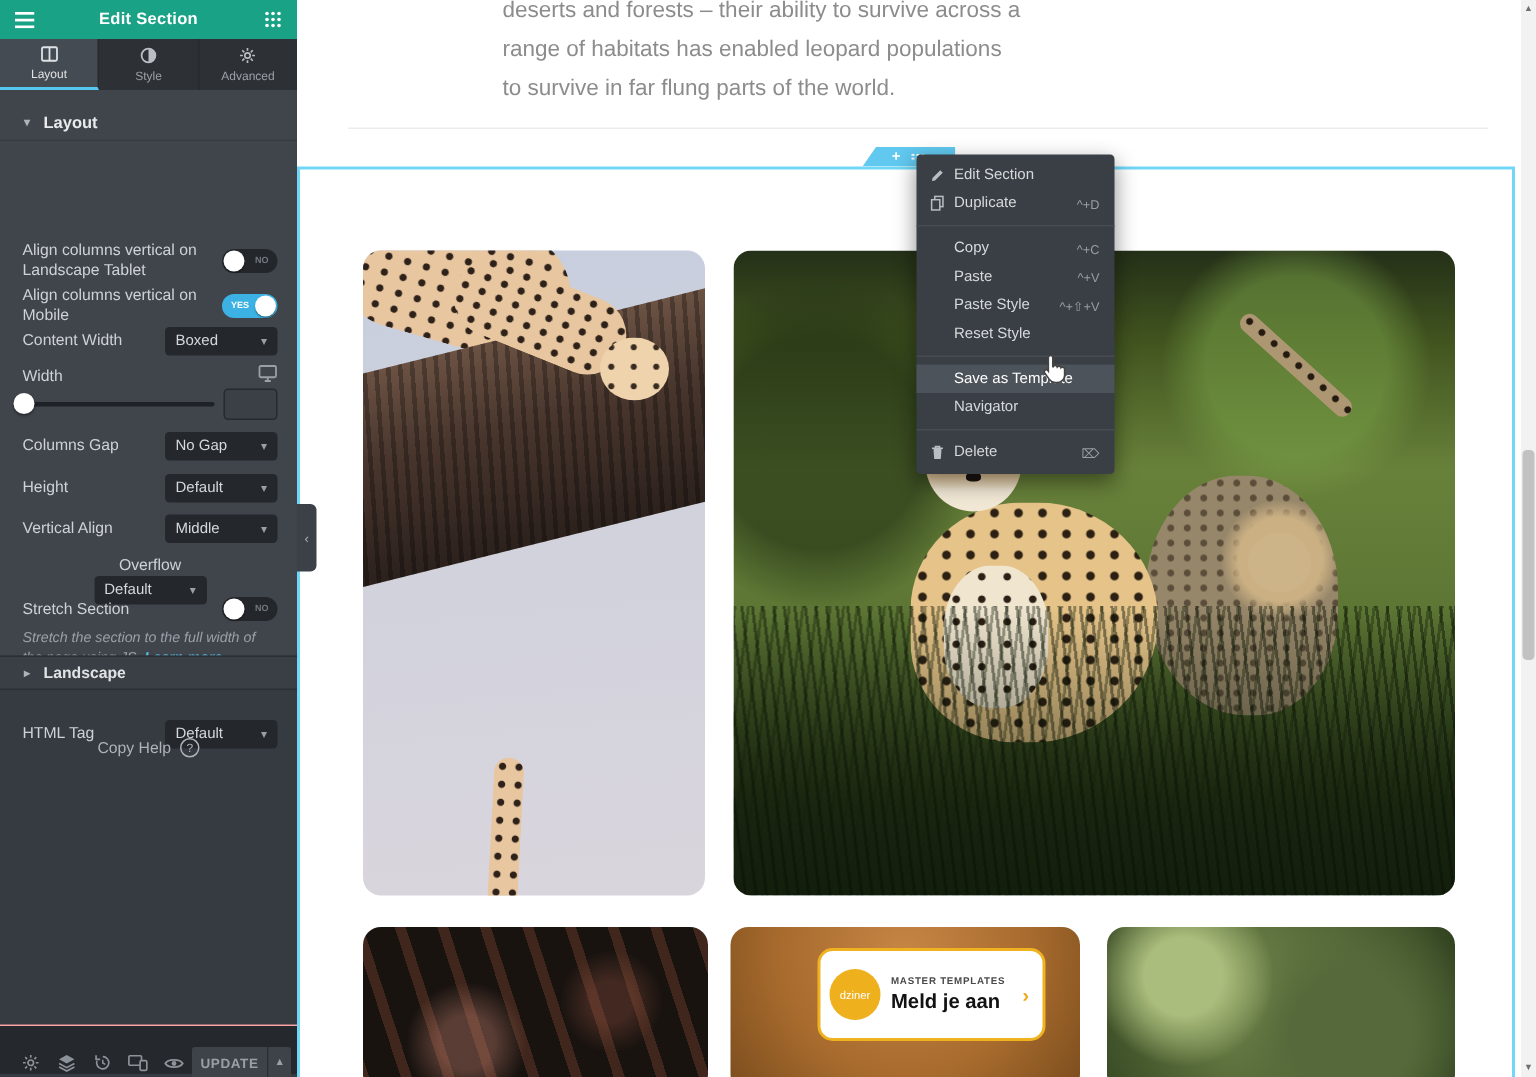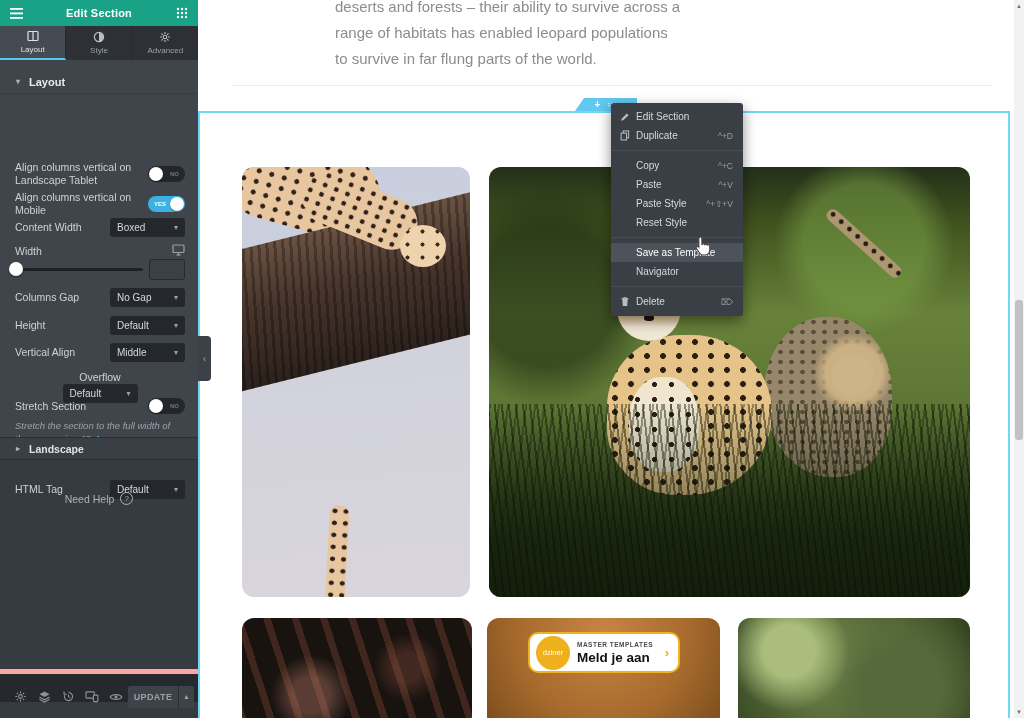--- a/index.html
+++ b/index.html
@@ -65,22 +65,22 @@
   .structure-head { position:absolute; left:0; right:0; top:437px; height:23px; background:#3a3f45;
     border-top:1px solid #2c3036; border-bottom:1px solid #2c3036; display:flex; align-items:center;
     padding:0 16px; color:#e0e3e6; font-size:10.5px; font-weight:bold; }
 
   .need-help { position:absolute; left:0; right:0; top:492px; display:flex; align-items:center; justify-content:center;
     gap:6px; color:#aeb3b9; font-size:10.5px; }
   .q-icon { width:13px; height:13px; border:1px solid #aeb3b9; border-radius:50%; display:flex; align-items:center;
     justify-content:center; font-size:8px; }
   .q-icon::before { content:"?"; }
 
-  .panel-footer { position:absolute; left:0; right:0; bottom:16px; height:33px; background:#25282d;
-    border-top:5px solid #fca5a5; display:flex; align-items:center; padding:17px 4px 0 8px; }
+  .panel-footer { position:absolute; left:0; right:0; bottom:2px; height:33px; background:#25282d;
+    border-top:1px solid #fca5a5; display:flex; align-items:center; padding:17px 4px 0 8px; }
   .f-icon { width:25px; height:24px; display:flex; align-items:center; justify-content:center; }
   .upd-group { margin-left:auto; display:flex; }
   .upd-btn { width:50px; height:22px; background:#3e434a; color:#9aa0a6; font-size:9px; font-weight:bold;
     display:flex; align-items:center; justify-content:center; border-radius:2px 0 0 2px; letter-spacing:.4px; }
   .upd-arrow { width:16px; height:22px; background:#3e434a; border-left:1px solid #2a2d32; color:#9aa0a6;
     display:flex; align-items:center; justify-content:center; font-size:7px; border-radius:0 2px 2px 0; }
   .upd-arrow::before { content:"▲"; }
 
   
   .canvas { position:absolute; left:198px; top:0; width:816px; height:718px; background:#fff; }
@@ -165,21 +165,21 @@
       #191310; }
   .img4 { left:289px; top:618px; width:233px; height:110px;
     background:radial-gradient(circle at 50% 15%, #c58545 0%, #a express 0%, #a96c2e 55%, #7a4c1d 100%);
     background:radial-gradient(circle at 50% 15%, #c58545 0%, #a96c2e 55%, #7a4c1d 100%); }
   .img5 { left:540px; top:618px; width:232px; height:110px;
     background:
       radial-gradient(circle at 22% 30%, #aabd7c 0 26px, transparent 60px),
       radial-gradient(circle at 70% 65%, #55693a 0 40px, transparent 90px),
       radial-gradient(circle at 45% 45%, #7c9153 0%, #4a5d30 60%, #2e3f1e 100%); }
 
-  .banner { position:absolute; left:41px; top:14px; width:152px; height:41px; background:#fff;
+  .banner { position:absolute; left:58px; top:14px; width:152px; height:62px; background:#fff;
     border:2px solid #f0b21e; border-radius:10px; display:flex; align-items:center; padding:0 9px 0 6px; gap:7px; }
   .b-logo { width:34px; height:34px; border-radius:50%; background:#eeb01c; color:#fff; font-size:7.5px;
     display:flex; align-items:center; justify-content:center; flex:none; }
   .b-kicker { font-size:6.5px; font-weight:bold; color:#4a4a4a; letter-spacing:.5px; margin-bottom:2px; }
   .b-title { font-size:13.5px; font-weight:bold; color:#121212; }
   .b-arrow { margin-left:auto; color:#f0a81c; font-weight:bold; font-size:13px; }
 
   
   .menu { position:absolute; left:611px; top:103px; width:132px; background:#3a3f45; border-radius:3px;
     box-shadow:0 5px 14px rgba(0,0,0,.45); padding:4px 0 5px; z-index:20; }
@@ -357,21 +357,21 @@
       </span>
     </div>
   </div>
 
   <div class="structure-head">
     <span class="caret-right"></span>
     <span>Landscape</span>
   </div>
 
   <div class="need-help">
-    <span>Need Help</span>
+    <span>Copy Help</span>
     <span class="q-icon"></span>
   </div>
 
   <div class="panel-footer">
     <span class="f-icon">
       <svg width="13" height="13" viewBox="0 0 14 14">
           <circle cx="7" cy="7" r="2" fill="none" stroke="#8d939a" stroke-width="1.2"></circle>
           <path d="M7 1.4v2M7 10.6v2M1.4 7h2M10.6 7h2M3 3l1.4 1.4M9.6 9.6L11 11M11 3L9.6 4.4M4.4 9.6L3 11" stroke="#8d939a" stroke-width="1.2"></path>
         </svg>
     </span>

